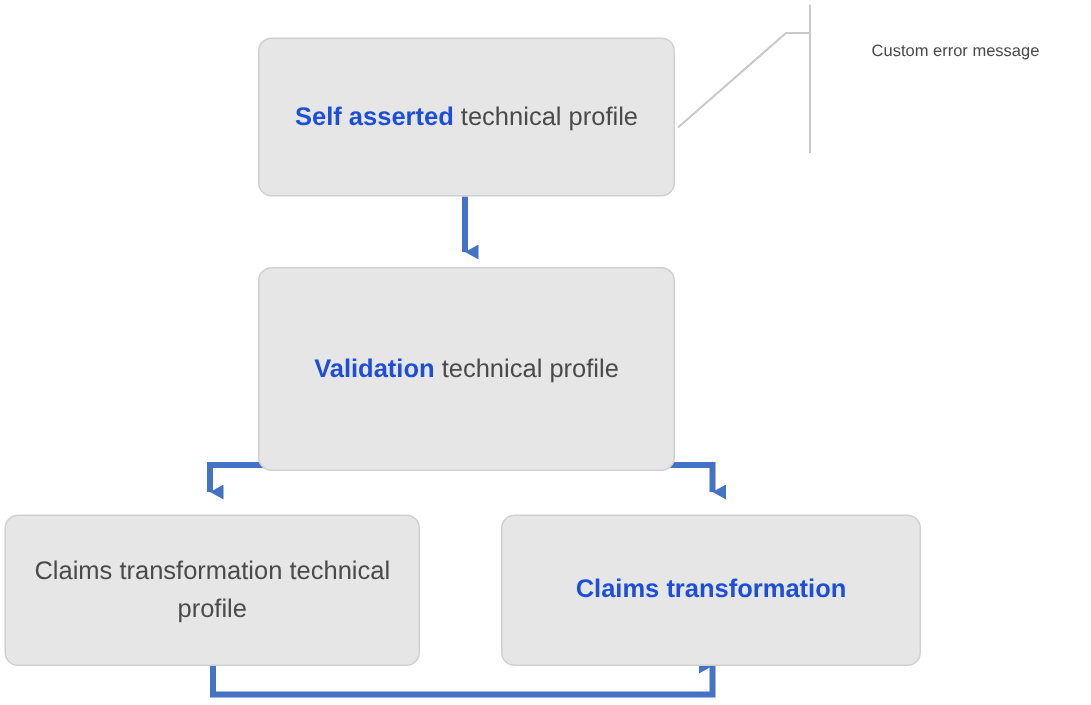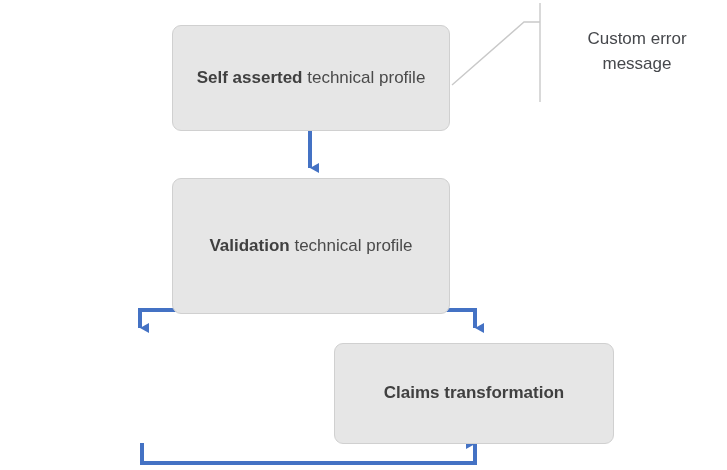--- a/index.html
+++ b/index.html
@@ -37,27 +37,27 @@
     font-size: 17px;
     line-height: 1.45;
     padding: 4px 14px;
   }
   .node .label {
     display: block;
     width: 100%;
   }
   .node .em {
     font-weight: bold;
-    color: #404040;
+    color: #1d4ed8;
   }
   .callout-text {
     position: absolute;
     text-align: center;
     color: #46484c;
-    font-size: 17px;
+    font-size: 11px;
     line-height: 1.45;
   }
 </style>
 </head>
 <body>
 
 <div id="canvas">
 
   <svg id="connectors" viewBox="0 0 727 470" width="727" height="470" xmlns="http://www.w3.org/2000/svg">
     <defs>
@@ -89,20 +89,23 @@
   </svg>
 
   <div class="node" style="left:172px; top:25px; width:278px; height:106px;">
     <span class="label"><span class="em">Self asserted</span><span> technical profile</span></span>
   </div>
 
   <div class="node" style="left:172px; top:178px; width:278px; height:136px;">
     <span class="label"><span class="em">Validation</span><span> technical profile</span></span>
   </div>
 
+  <div class="node" style="left:3px; top:343px; width:277px; height:101px;">
+    <span class="label"><span class="em"></span><span>Claims transformation technical profile</span></span>
+  </div>
 
   <div class="node" style="left:334px; top:343px; width:280px; height:101px;">
     <span class="label"><span class="em">Claims transformation</span><span></span></span>
   </div>
 
   <div class="callout-text" style="left:557px; top:27px; width:160px;">Custom error message</div>
 
 </div>
 
 </body></html>

